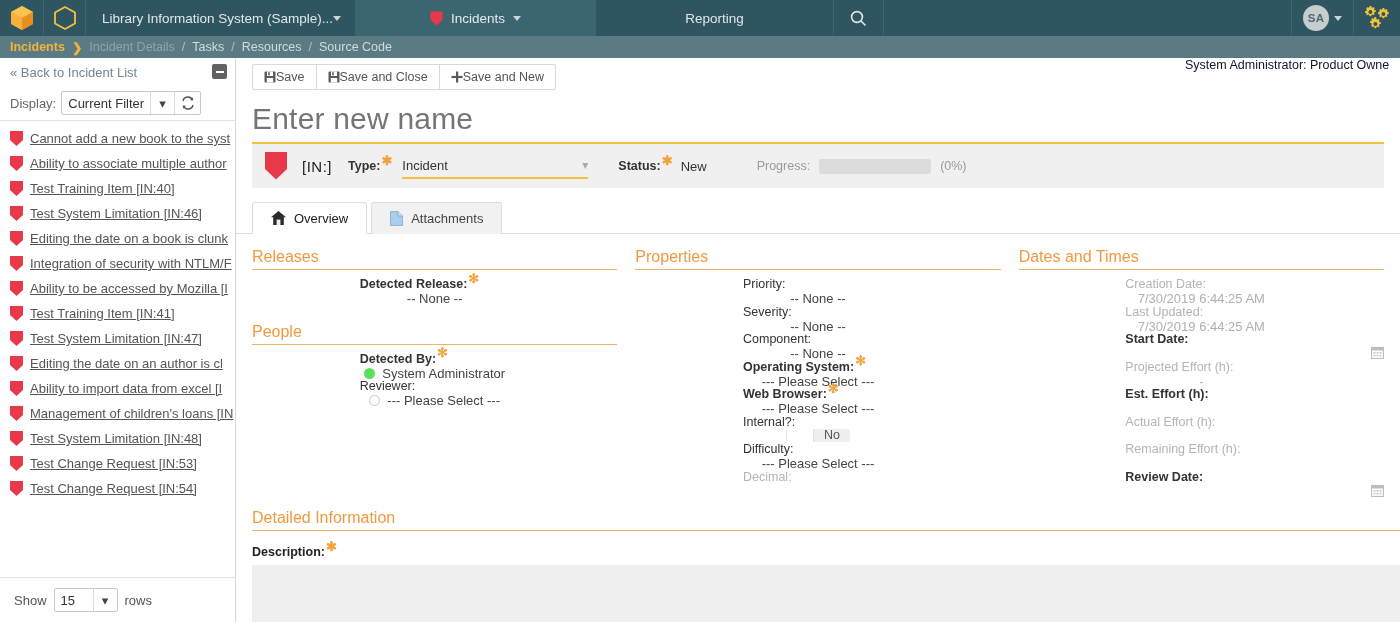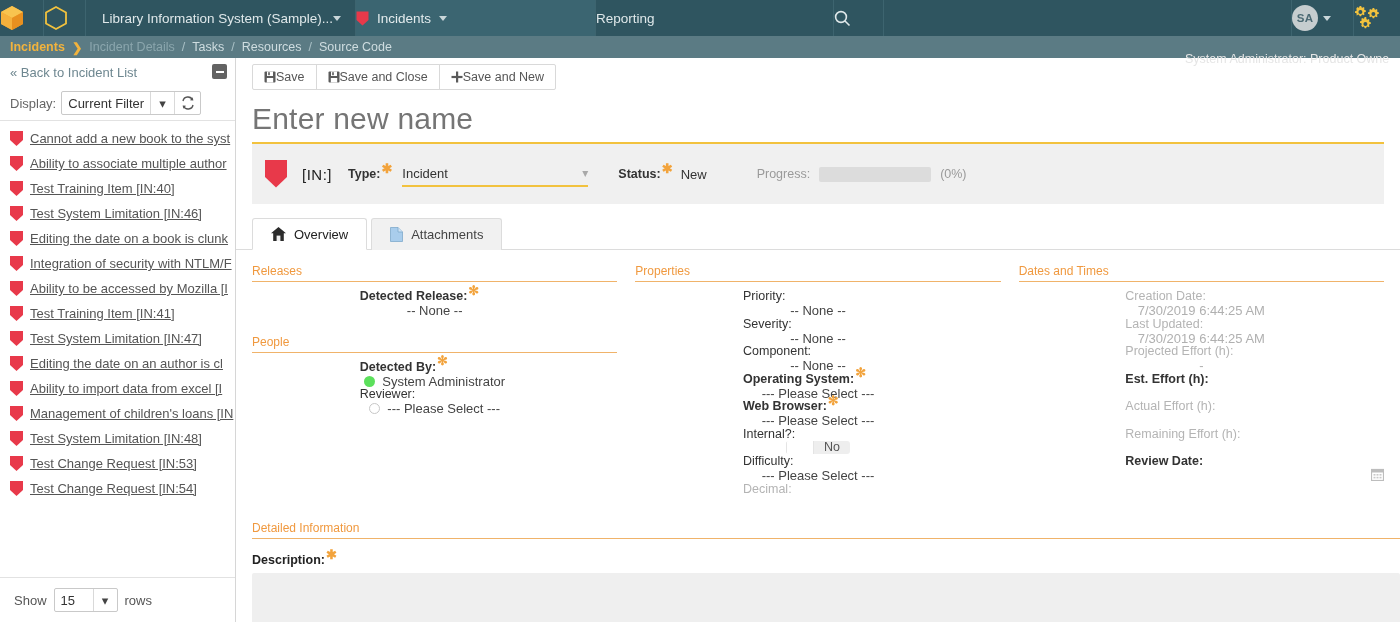--- a/index.html
+++ b/index.html
@@ -14,21 +14,21 @@
 
   
   .topbar {
     height: 36px;
     background: #2f5560;
     display: flex;
     align-items: stretch;
     position: relative;
   }
   .tb-cell {
-    display: flex; align-items: center; 
+    display: flex; align-items: center; justify-content: center;
     border-right: 1px solid #3d646f;
     position: relative;
   }
   .tb-logo1 { width: 44px; }
   .tb-logo2 { width: 42px; }
   .tb-proj {
     padding: 0 14px 0 16px;
     color: #dfe8ea; font-size: 13.5px;
     white-space: nowrap;
     min-width: 250px;
@@ -70,23 +70,23 @@
     padding-left: 6px;
     font-size: 12.5px;
     position: relative;
   }
   .bc-item { color: #cfdde0; padding: 0 4px; white-space: nowrap; }
   .bc-item.active { color: #f2b33d; font-weight: bold; }
   .bc-item.dim { color: #8ba6ad; }
   .bc-sep { color: #a9c0c6; padding: 0 3px; }
   .bc-sep.arrow { color: #f2b33d; font-weight: bold; }
   .bc-user {
-    position: absolute; right: 0; top: 12px; height: 22px;
+    position: absolute; right: 0; top: 18px; height: 22px;
     display: flex; align-items: center;
-    color: #e5e5e5; font-size: 12.5px;
+    color: #0f172a; font-size: 12.5px;
     white-space: nowrap;
     overflow: hidden;
     width: 215px;
   }
 
   
   .wrap { display: flex; height: 564px; }
 
   
   .sidebar {
@@ -177,21 +177,21 @@
     letter-spacing: .2px;
     border: none; outline: none; width: 100%;
     background: transparent;
     font-family: "Liberation Sans", sans-serif;
   }
 
   .idbar-wrap { padding: 0 16px; }
   .idbar {
     border-top: 2px solid #f2c23e;
     background: #f0f0f0;
-    height: 62px;
+    height: 46px;
     display: flex; align-items: center;
     padding-left: 12px;
     gap: 0;
   }
   .shield-lg { width: 24px; height: 28px; display:block; margin-right: 14px;}
   .id-code { font-size: 15px; color: #222; font-weight: 500; margin-right: 16px; letter-spacing:.5px;}
   .fld-label { font-size: 12.5px; color: #333; font-weight: bold; }
   .req { color: #f2a33c; font-size: 13px; vertical-align: super; line-height: 0; margin-left:1px;}
   .type-select {
     margin-left: 10px;
@@ -224,21 +224,21 @@
   }
   .tab.active { background: #fff; border-bottom: 1px solid #fff; color: #222; font-weight: 500;}
   .tab + .tab { margin-left: 4px; }
 
   
   .cols { display: flex; padding: 14px 16px 0 16px; gap: 0; }
   .col { flex: 1; padding-right: 18px; }
   .col:last-child { padding-right: 0; }
 
   .sec-head {
-    color: #f0993f; font-size: 12px;
+    color: #f0993f; font-size: 16px;
     padding-bottom: 3px;
     border-bottom: 1px solid #f0b36a;
     margin-bottom: 7px;
   }
   .sec-head.spaced { margin-top: 18px; }
 
   .frow { display: flex; align-items: center; height: 27.5px; flex-direction: column; }
   .flabel { width: 150px; flex: none; font-size: 12.5px; color: #333; }
   .flabel.bold { font-weight: bold; }
   .flabel.dim { color: #b4b4b4; }
@@ -628,60 +628,76 @@
               <span class="fvalue dim">
                 <span>7/30/2019 6:44:25 AM</span>
               </span>
             </div>
             <div class="frow">
               <span class="flabel dim">Last Updated:</span>
               <span class="fvalue dim">
                 <span>7/30/2019 6:44:25 AM</span>
               </span>
             </div>
-            <div class="frow">
-              <span class="flabel dim">Projected Effort (h):</span>
-              <span class="fvalue dim">
-                <span>-</span>
-              </span>
-            </div>
-            <div class="frow">
-              <span class="flabel bold">Est. Effort (h):</span>
-              <span class="fvalue">
-                <span></span>
-              </span>
-            </div>
-            <div class="frow">
-              <span class="flabel dim">Actual Effort (h):</span>
-              <span class="fvalue dim">
-                <span></span>
-              </span>
-            </div>
-            <div class="frow">
-              <span class="flabel dim">Remaining Effort (h):</span>
-              <span class="fvalue dim">
-                <span></span>
-              </span>
-            </div>
             <div class="frow" style="width: 100%;">
-              <span class="flabel bold">Review Date:</span>
+              <span class="flabel bold">Start Date:</span>
               <span class="fvalue">
                 <span></span>
               </span>
               <span class="cal-icon"><svg width="13" height="13" viewBox="0 0 13 13">
                   <rect x="0.5" y="1.5" width="12" height="11" fill="none" stroke="#bdbdbd" stroke-width="1.2"></rect>
                   <rect x="0.5" y="1.5" width="12" height="3" fill="#bdbdbd"></rect>
                   <rect x="2.5" y="6" width="2" height="1.6" fill="#c9c9c9"></rect>
                   <rect x="5.5" y="6" width="2" height="1.6" fill="#c9c9c9"></rect>
                   <rect x="8.5" y="6" width="2" height="1.6" fill="#c9c9c9"></rect>
                   <rect x="2.5" y="8.8" width="2" height="1.6" fill="#c9c9c9"></rect>
                   <rect x="5.5" y="8.8" width="2" height="1.6" fill="#c9c9c9"></rect>
                   <rect x="8.5" y="8.8" width="2" height="1.6" fill="#c9c9c9"></rect>
                 </svg></span>
             </div>
+            <div class="frow">
+              <span class="flabel dim">Projected Effort (h):</span>
+              <span class="fvalue dim">
+                <span>-</span>
+              </span>
+            </div>
+            <div class="frow">
+              <span class="flabel bold">Est. Effort (h):</span>
+              <span class="fvalue">
+                <span></span>
+              </span>
+            </div>
+            <div class="frow">
+              <span class="flabel dim">Actual Effort (h):</span>
+              <span class="fvalue dim">
+                <span></span>
+              </span>
+            </div>
+            <div class="frow">
+              <span class="flabel dim">Remaining Effort (h):</span>
+              <span class="fvalue dim">
+                <span></span>
+              </span>
+            </div>
+            <div class="frow" style="width: 100%;">
+              <span class="flabel bold">Review Date:</span>
+              <span class="fvalue">
+                <span></span>
+              </span>
+              <span class="cal-icon"><svg width="13" height="13" viewBox="0 0 13 13">
+                  <rect x="0.5" y="1.5" width="12" height="11" fill="none" stroke="#bdbdbd" stroke-width="1.2"></rect>
+                  <rect x="0.5" y="1.5" width="12" height="3" fill="#bdbdbd"></rect>
+                  <rect x="2.5" y="6" width="2" height="1.6" fill="#c9c9c9"></rect>
+                  <rect x="5.5" y="6" width="2" height="1.6" fill="#c9c9c9"></rect>
+                  <rect x="8.5" y="6" width="2" height="1.6" fill="#c9c9c9"></rect>
+                  <rect x="2.5" y="8.8" width="2" height="1.6" fill="#c9c9c9"></rect>
+                  <rect x="5.5" y="8.8" width="2" height="1.6" fill="#c9c9c9"></rect>
+                  <rect x="8.5" y="8.8" width="2" height="1.6" fill="#c9c9c9"></rect>
+                </svg></span>
+            </div>
           </div>
       </div>
 
     </div>
 
     <div class="detail">
       <div class="sec-head">Detailed Information</div>
       <div class="desc-label"><span>Description:</span><span class="req">✱</span></div>
       <div class="desc-box"></div>
     </div>

